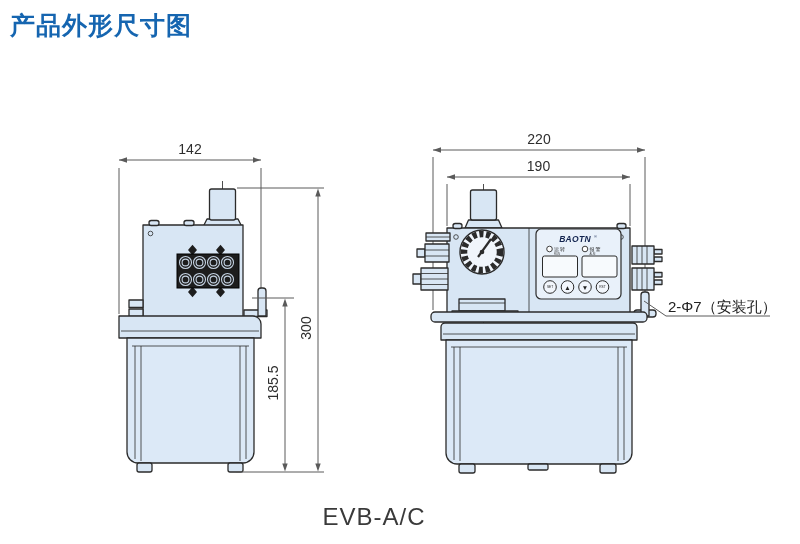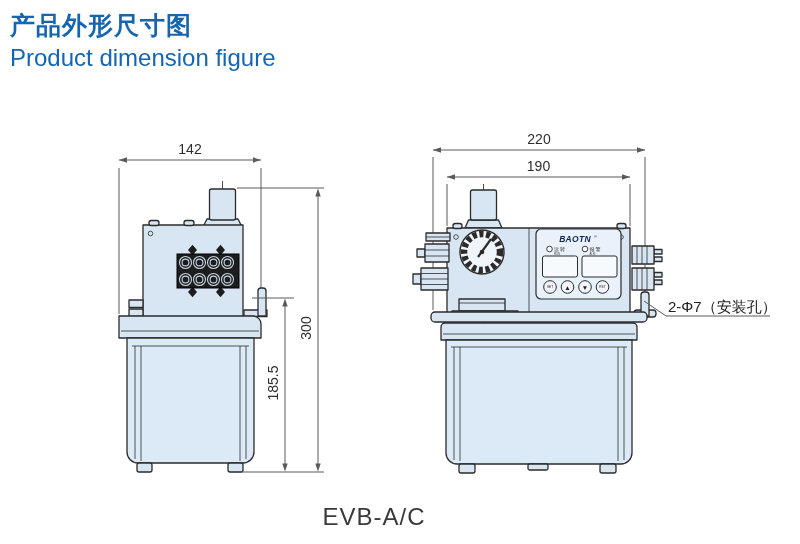--- a/index.html
+++ b/index.html
@@ -1,19 +1,19 @@
 <!DOCTYPE html>
 <html><head>
 <meta charset="utf-8">
 <style>
   html,body{margin:0;padding:0;background:#ffffff;}
   .page{position:relative;width:800px;height:544px;background:#fff;overflow:hidden;
         font-family:"Liberation Sans", sans-serif;}
   .titles{position:absolute;left:10px;top:8px;}
-  .title-zh{color:#1565b0;font-size:25px;font-weight:700;letter-spacing:1px;line-height:34px;}
+  .title-zh{color:#1565b0;font-size:25px;font-weight:700;letter-spacing:1px;line-height:34px;text-align:center;}
   .title-en{color:#1565b0;font-size:24px;font-weight:400;line-height:32px;}
   svg{position:absolute;left:0;top:0;}
   
   .o    {stroke:#2b2b2b;stroke-width:1.3;fill:none;stroke-linejoin:round;stroke-linecap:round;}
   .thin {stroke:#2b2b2b;stroke-width:0.8;fill:none;}
   .fb   {fill:#d8e6f4;}   
   .ft   {fill:#dce9f7;}   
   .dim  {stroke:#5a5a5a;stroke-width:1;fill:none;}
   .arr  {fill:#5a5a5a;stroke:none;}
   .cl   {stroke:#3a3a3a;stroke-width:0.9;stroke-dasharray:9 3 2 3;fill:none;}
@@ -28,21 +28,20 @@
   .btng {font-family:"Liberation Sans",sans-serif;font-size:6.5px;fill:#222;}
   .ring {stroke:#c4d2e2;fill:none;stroke-width:1.1;}
 </style>
 </head>
 <body>
 
 <div class="page">
 
   <div class="titles">
     <div class="title-zh">产品外形尺寸图</div>
-    <div class="title-en">Product dimension figure</div>
   </div>
 
   <svg width="800" height="544" viewBox="0 0 800 544">
 
     <g>
 
       <g>
         <path class="dim" d="M119,168 V314"></path>
         <path class="dim" d="M261,168 V312"></path>
         <path class="dim" d="M119,160 H261"></path>

